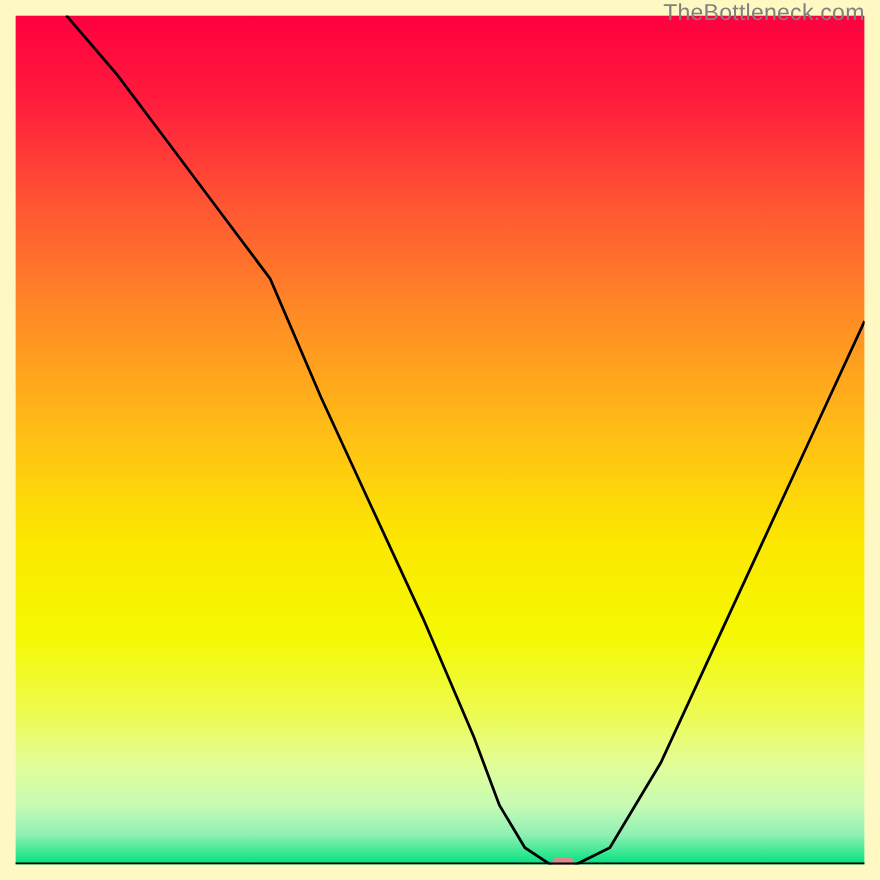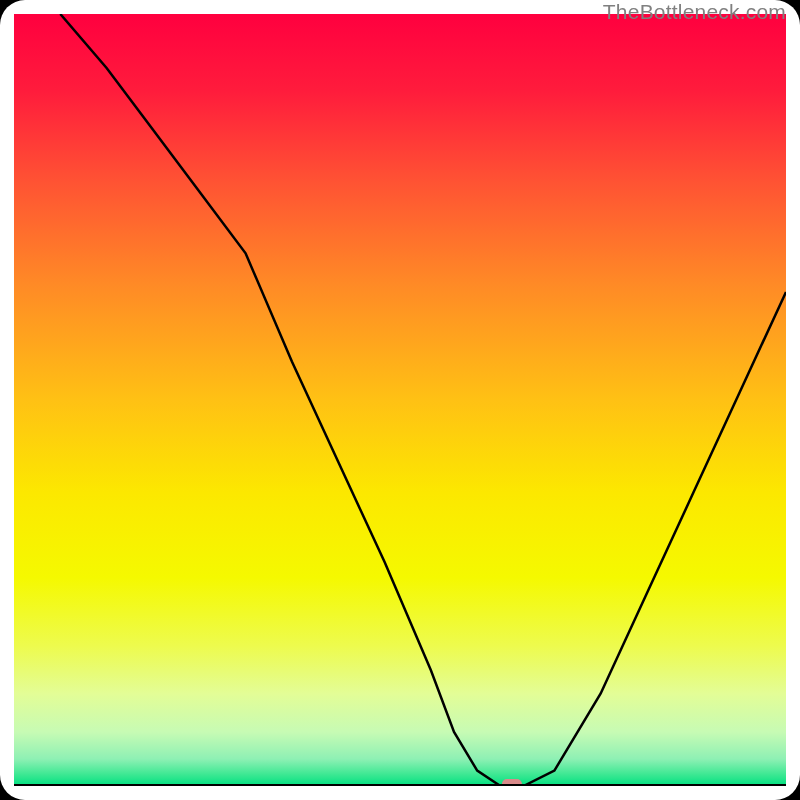--- a/index.html
+++ b/index.html
@@ -7,22 +7,21 @@
     padding: 0;
     width: 800px;
     height: 800px;
     background: #000;
     overflow: hidden;
   }
   .frame {
     position: relative;
     width: 800px;
     height: 800px;
-    background: #ffffff;
-    border-radius: 25px;
+    background: #fef9c3;
   }
   .plot-area {
     position: absolute;
     left: 14px;
     top: 14px;
     width: 772px;
     height: 772px;
   }
   .watermark {
     position: absolute;

